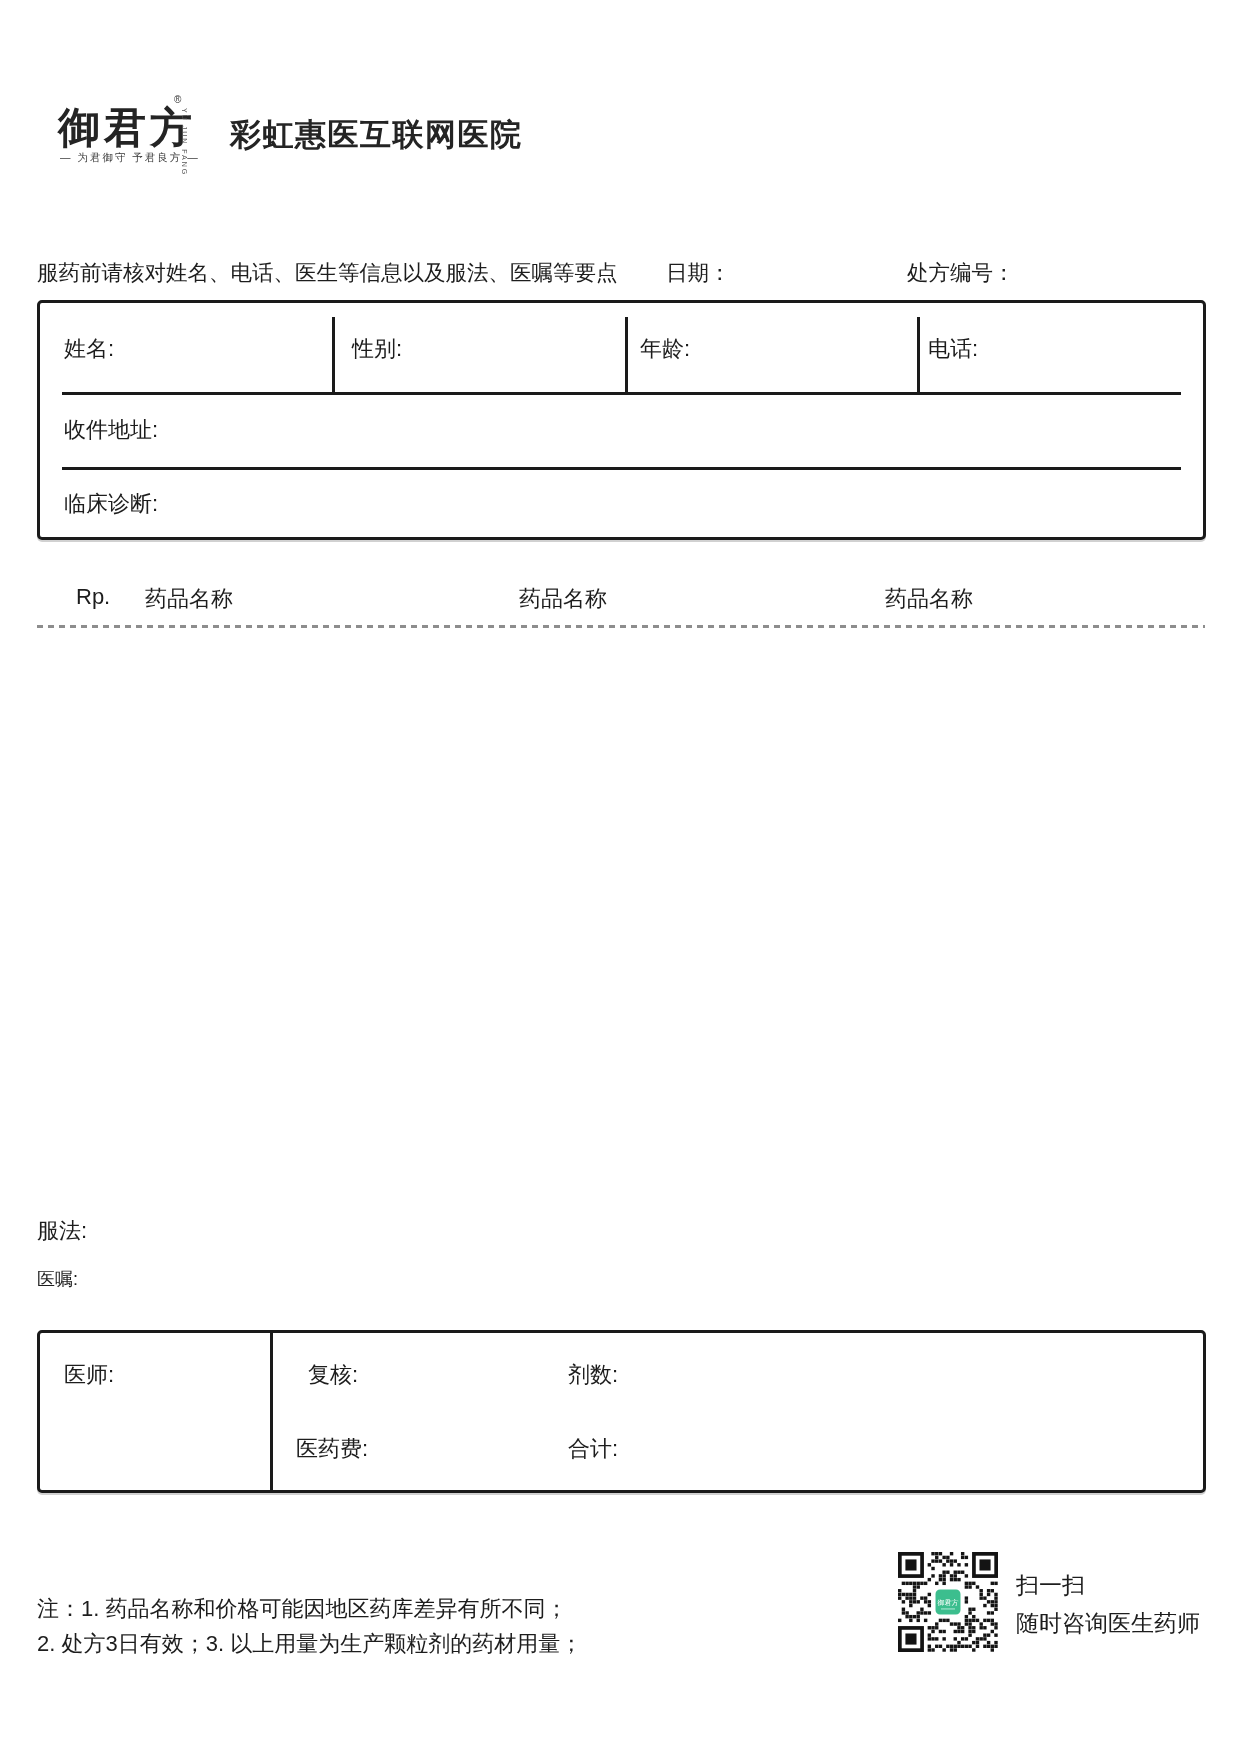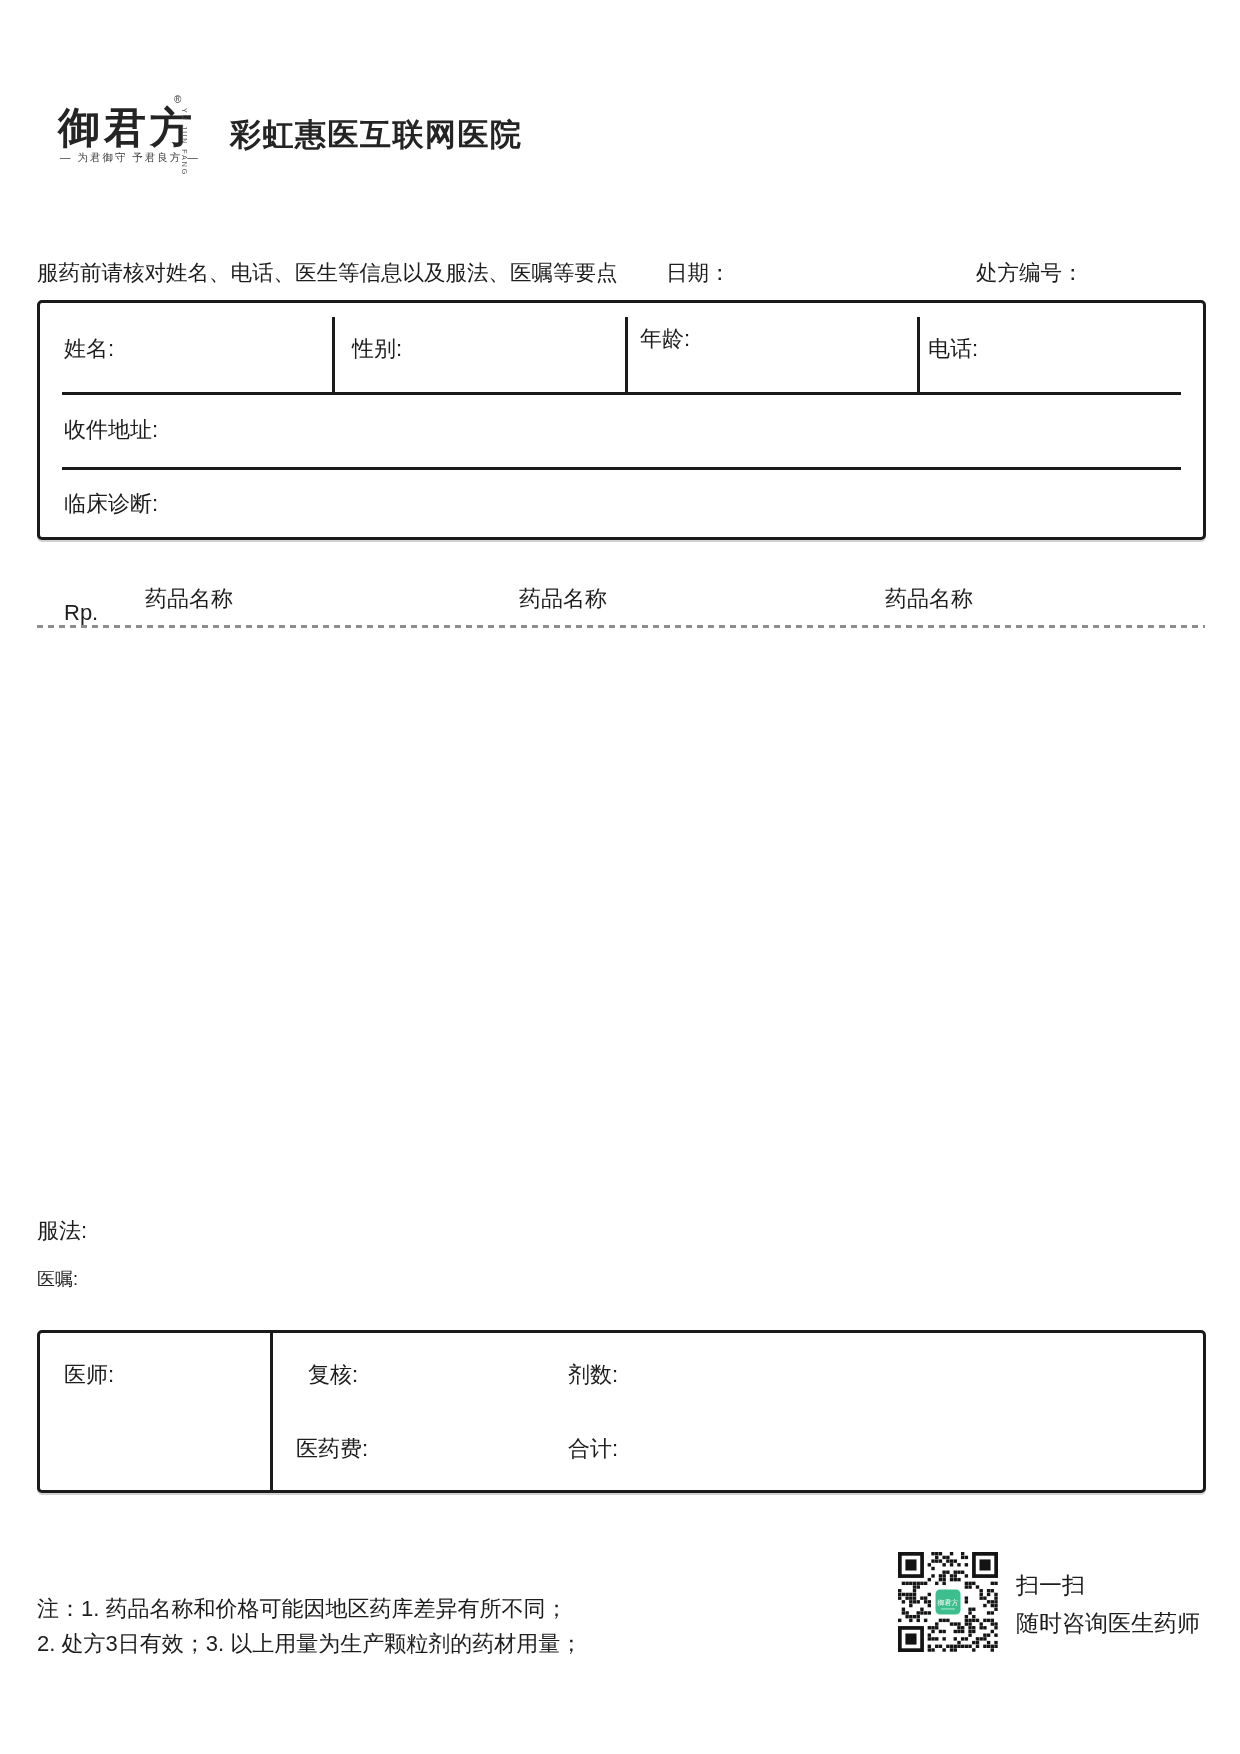--- a/index.html
+++ b/index.html
@@ -12,41 +12,41 @@
   
   .logo-text{left:58px;top:100px;font-family:"DejaVu Serif",serif;font-weight:700;font-size:42px;letter-spacing:4px;color:#242424;}
   .logo-reg{left:174px;top:94px;font-size:10px;color:#333;}
   .logo-vert{left:181px;top:108px;writing-mode:vertical-rl;font-size:7px;letter-spacing:2px;color:#555;}
   .logo-tagline{left:60px;top:151px;font-size:10.5px;letter-spacing:2px;color:#3a3a3a;}
   .hospital-title{left:230px;top:114px;font-size:31px;font-weight:800;letter-spacing:1.5px;color:#242424;}
 
   .notice-row{top:258px;font-size:21.5px;color:#1d1d1d;}
   .notice{left:37px;}
   .date-label{left:666px;}
-  .rxno-label{left:976px;}
+  .rxno-label{left:907px;}
 
   
   .box{position:absolute;border:3px solid #1a1a1a;border-radius:5px;background:#fff;box-shadow:0 2px 0 rgba(0,0,0,0.18);}
   .patient-box{left:37px;top:300px;width:1163px;height:234px;}
   .sign-box{left:37px;top:1330px;width:1163px;height:157px;}
   .box .hline{position:absolute;left:22px;right:22px;height:3px;background:#1a1a1a;}
   .box .vline{position:absolute;width:2.5px;background:#1a1a1a;}
   .box .lbl{position:absolute;font-size:22px;color:#1d1d1d;white-space:nowrap;}
 
   .patient-box .l1{top:89px;}
   .patient-box .l2{top:164px;}
   .patient-box .v1{left:292px;top:14px;height:75px;}
   .patient-box .v2{left:585px;top:14px;height:75px;}
   .patient-box .v3{left:877px;top:14px;height:75px;}
 
   .sign-box .vd{left:230px;top:0;height:100%;}
 
   
   .rp-row{top:584px;font-size:22px;}
-  .rp{left:64px;margin-top:16px;}
+  .rp{left:76px;}
   .dc1{left:145px;}
   .dc2{left:519px;}
   .dc3{left:885px;}
   .dash-line{left:37px;top:625px;width:1168px;height:3px;
     background:repeating-linear-gradient(90deg,#8d8d8d 0 6px,transparent 6px 11px);}
 
   .usage-label{left:37px;top:1216px;font-size:22px;}
   .advice-label{left:37px;top:1267px;font-size:18px;}
 
   
@@ -74,21 +74,21 @@
   <div class="abs notice-row rxno-label">处方编号：</div>
 
   <div class="box patient-box">
     <div class="vline v1"></div>
     <div class="vline v2"></div>
     <div class="vline v3"></div>
     <div class="hline l1"></div>
     <div class="hline l2"></div>
     <div class="lbl" style="left:24px;top:31px;">姓名:</div>
     <div class="lbl" style="left:312px;top:31px;">性别:</div>
-    <div class="lbl" style="left:600px;top:21px;">年龄:</div>
+    <div class="lbl" style="left:600px;top:31px;">年龄:</div>
     <div class="lbl" style="left:888px;top:31px;">电话:</div>
     <div class="lbl" style="left:24px;top:112px;">收件地址:</div>
     <div class="lbl" style="left:24px;top:186px;">临床诊断:</div>
   </div>
 
   <div class="abs rp-row rp">Rp.</div>
   <div class="abs rp-row dc1">药品名称</div>
   <div class="abs rp-row dc2">药品名称</div>
   <div class="abs rp-row dc3">药品名称</div>
   <div class="abs dash-line"></div>

